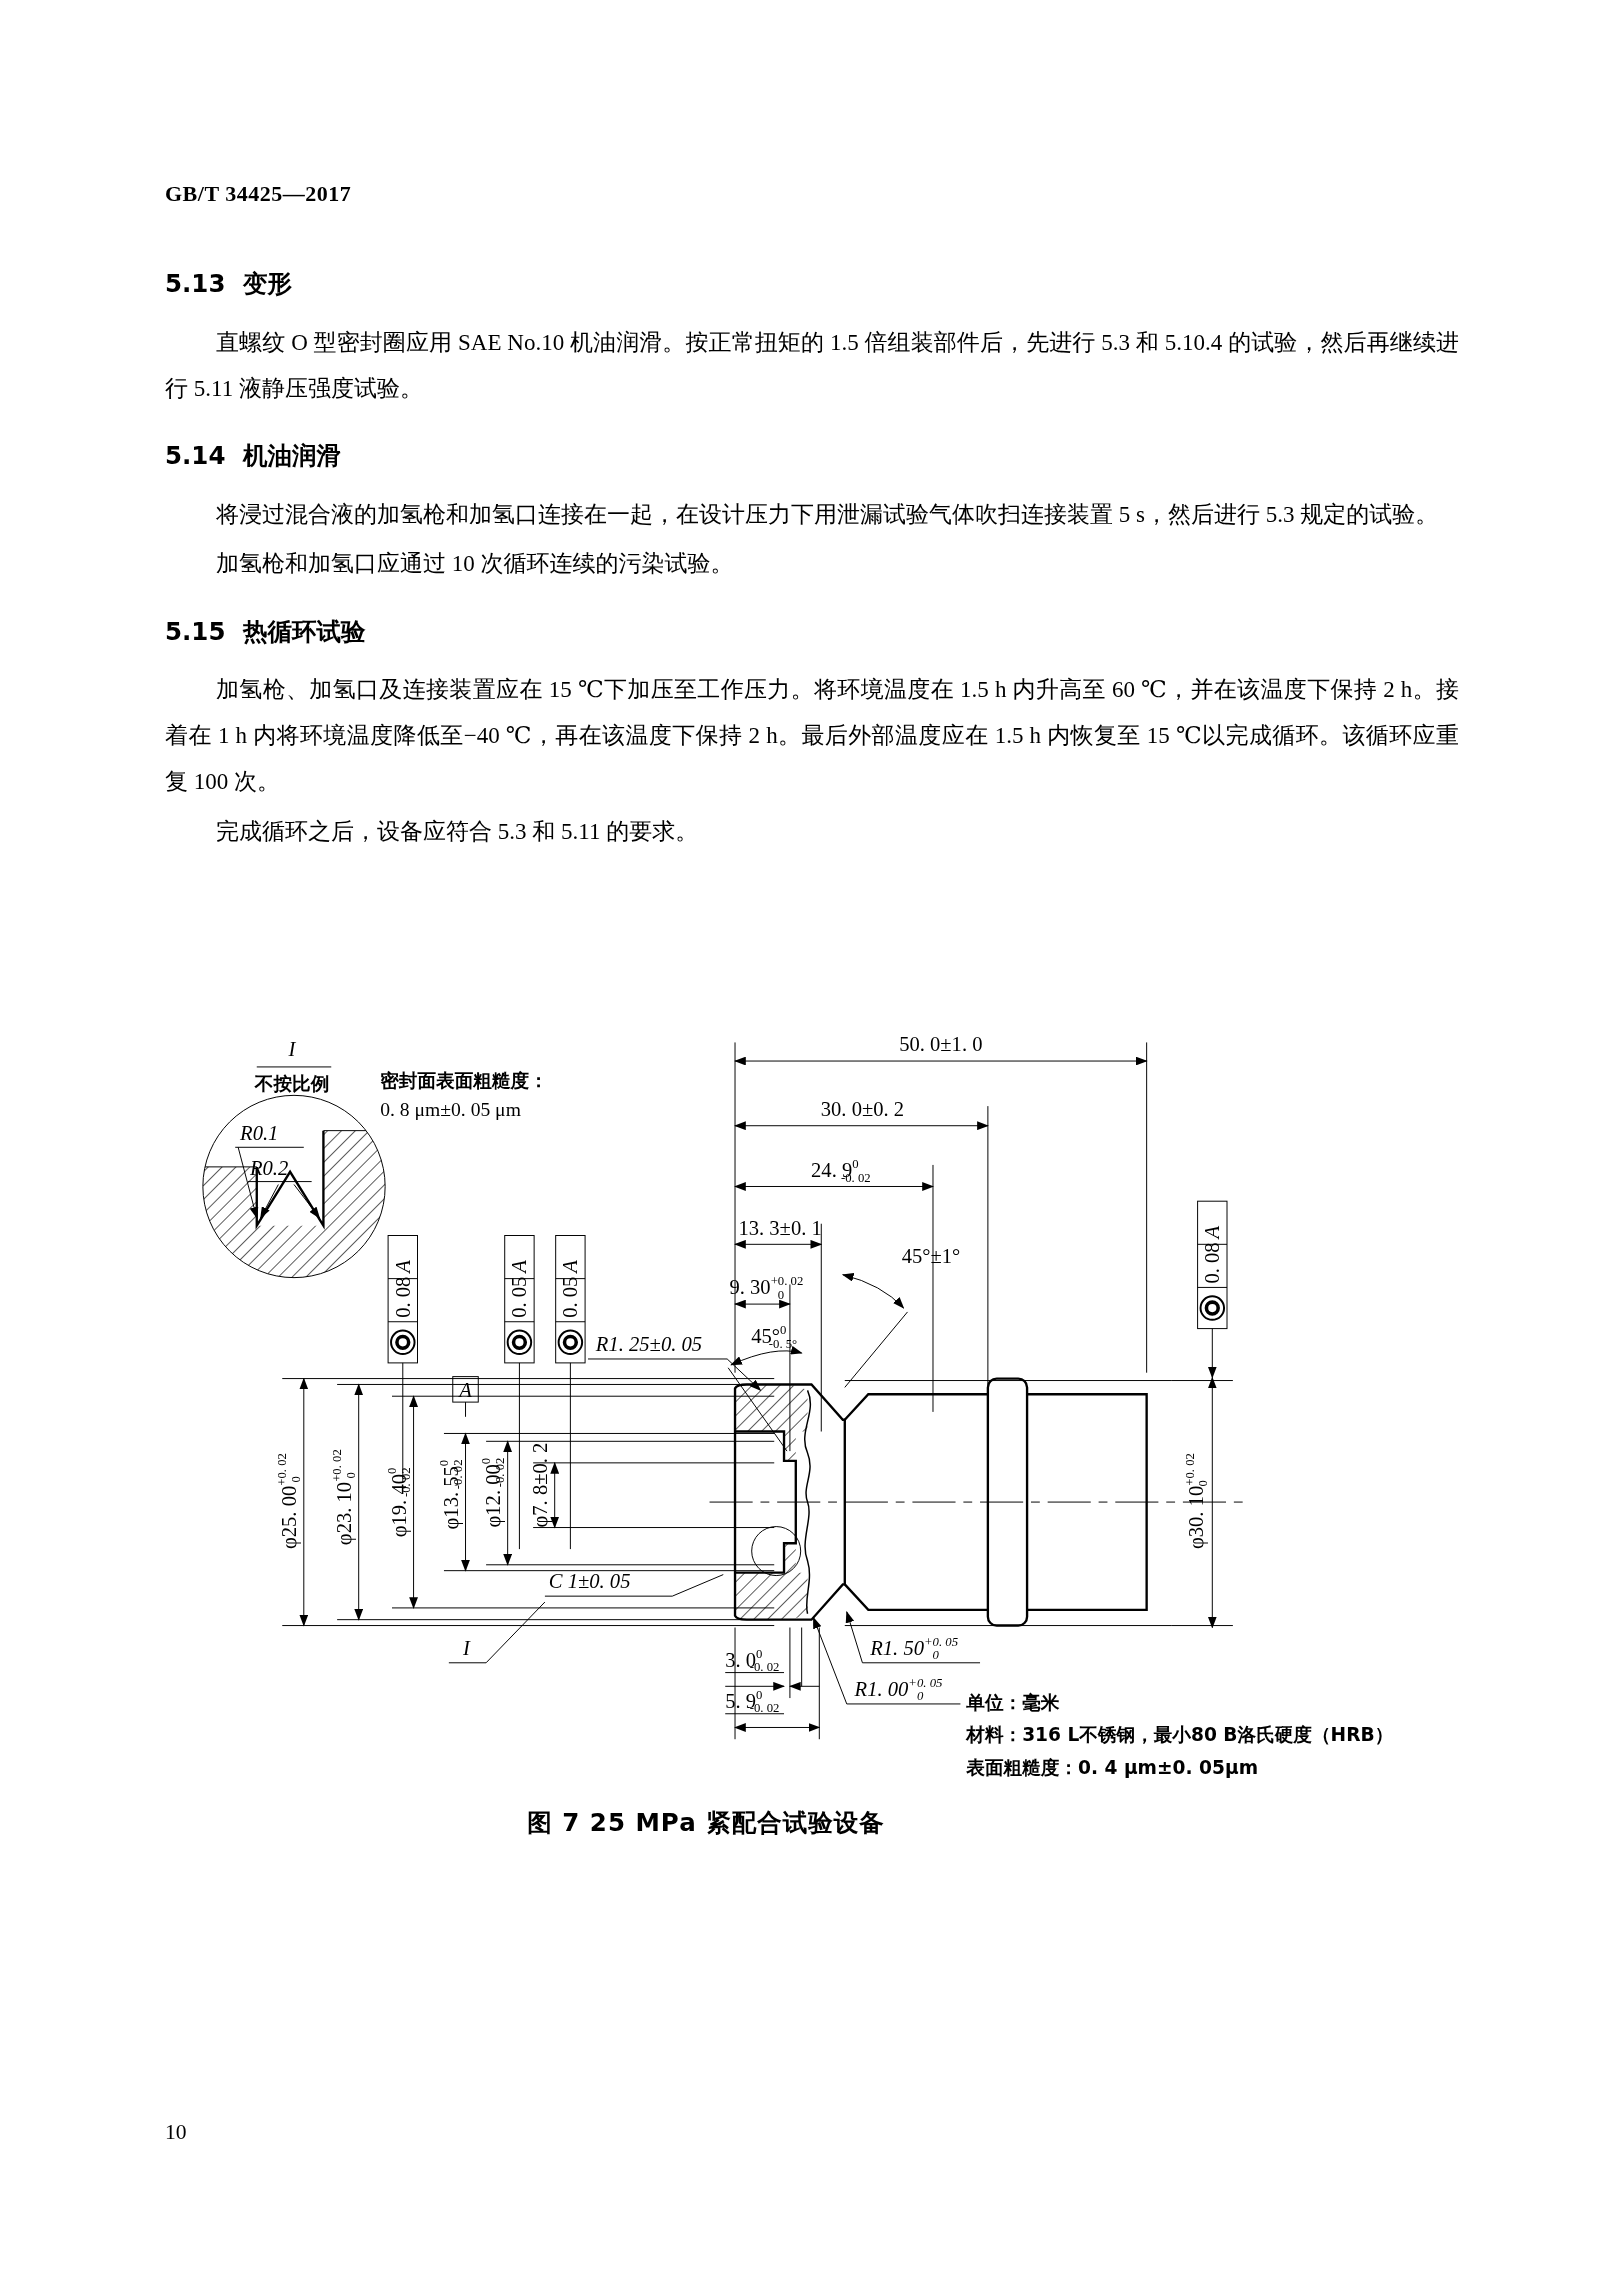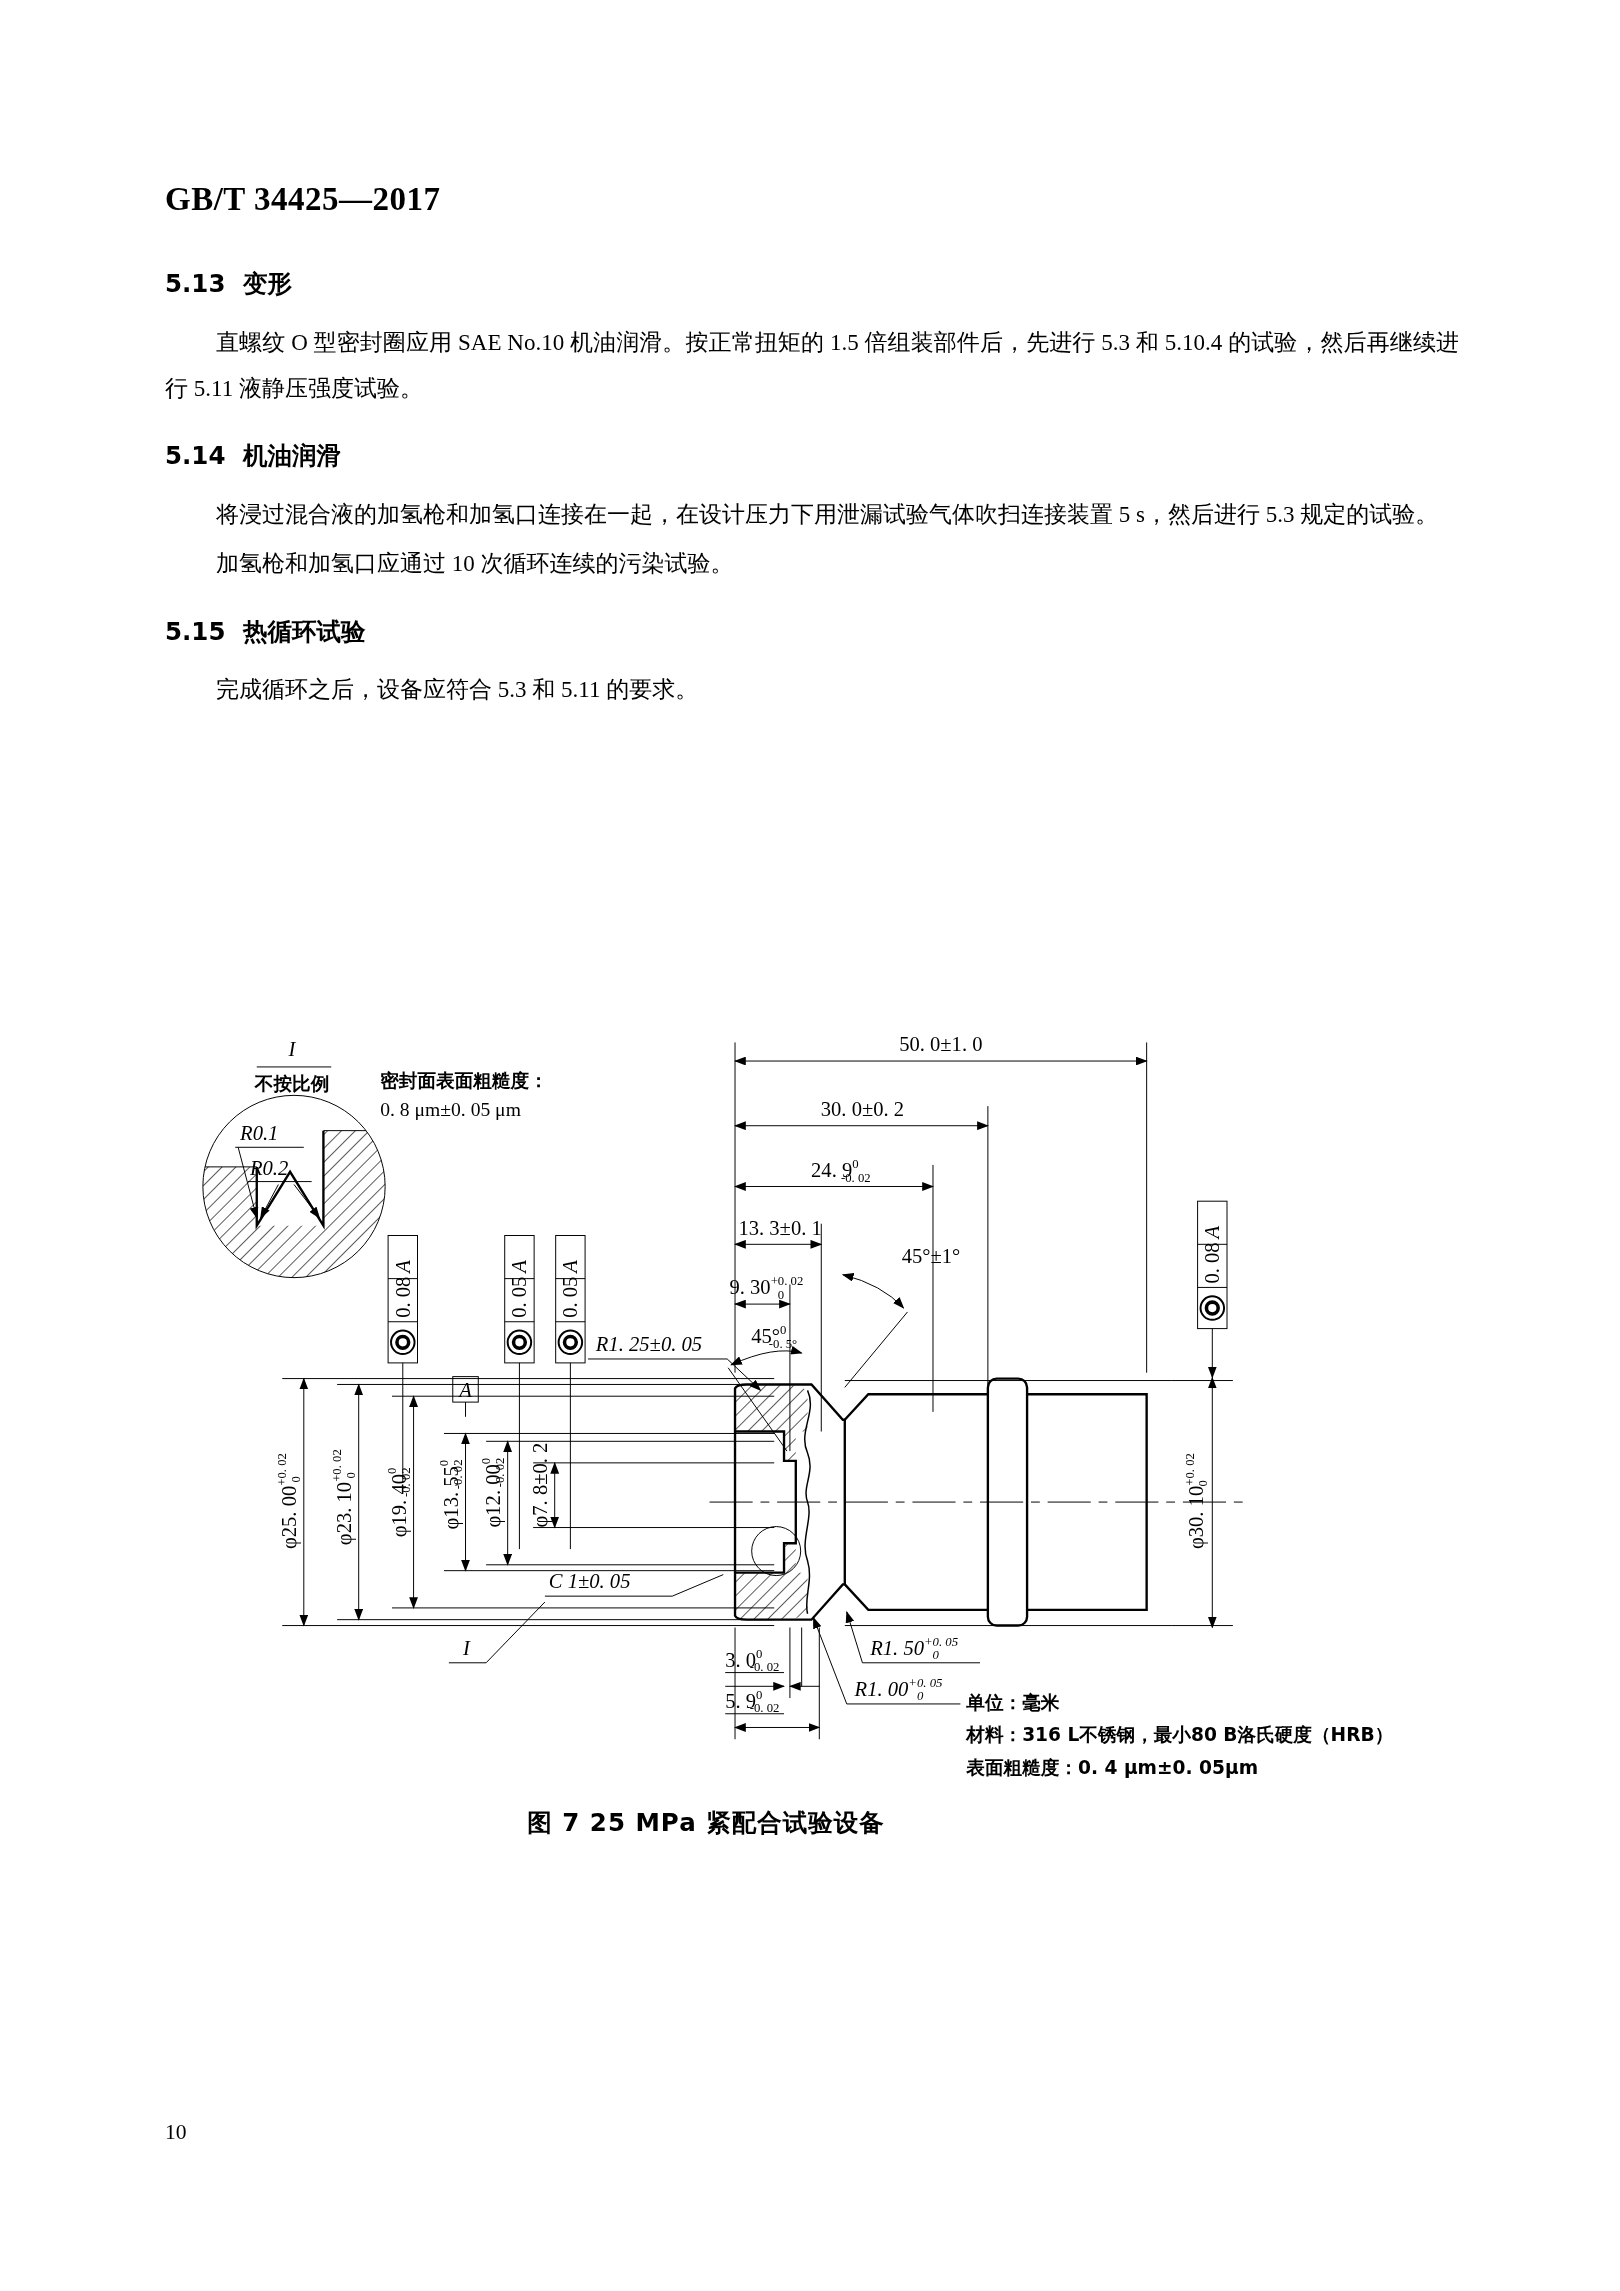--- a/index.html
+++ b/index.html
@@ -19,21 +19,21 @@
     position: absolute;
     left: 0; top: 0;
     width: 1620px;
     height: 2292px;
   }
   
   .doc-header {
     position: absolute;
     left: 165px;
     top: 181px;
-    font-size: 33px;
+    font-size: 22px;
     font-weight: bold;
     letter-spacing: 0.5px;
     white-space: nowrap;
     font-family: Liberation Serif, serif;
   }
   
   .content {
     position: absolute;
     left: 165px;
     top: 267px;
@@ -121,20 +121,21 @@
         <span class="num">5.14</span><span>机油润滑</span>
       </div>
       <p class="para">将浸过混合液的加氢枪和加氢口连接在一起，在设计压力下用泄漏试验气体吹扫连接装置 5 s，然后进行 5.3 规定的试验。</p>
       <p class="para">加氢枪和加氢口应通过 10 次循环连续的污染试验。</p>
     </div>
 
     <div class="block-tight">
       <div class="sec-head">
         <span class="num">5.15</span><span>热循环试验</span>
       </div>
+      <p class="para">加氢枪、加氢口及连接装置应在 15 ℃下加压至工作压力。将环境温度在 1.5 h 内升高至 60 ℃，并在该温度下保持 2 h。接着在 1 h 内将环境温度降低至−40 ℃，再在该温度下保持 2 h。最后外部温度应在 1.5 h 内恢复至 15 ℃以完成循环。该循环应重复 100 次。</p>
       <p class="para">完成循环之后，设备应符合 5.3 和 5.11 的要求。</p>
     </div>
 
   </div>
 
   <div class="figure">
     <svg width="1620" height="863" viewBox="0 0 1653 880" xmlns="http://www.w3.org/2000/svg">
       <defs>
         <marker id="ar" markerWidth="12" markerHeight="9" refX="11" refY="4.5" orient="auto">
           <path d="M0,0 L12,4.5 L0,9 z" fill="#000"></path>

